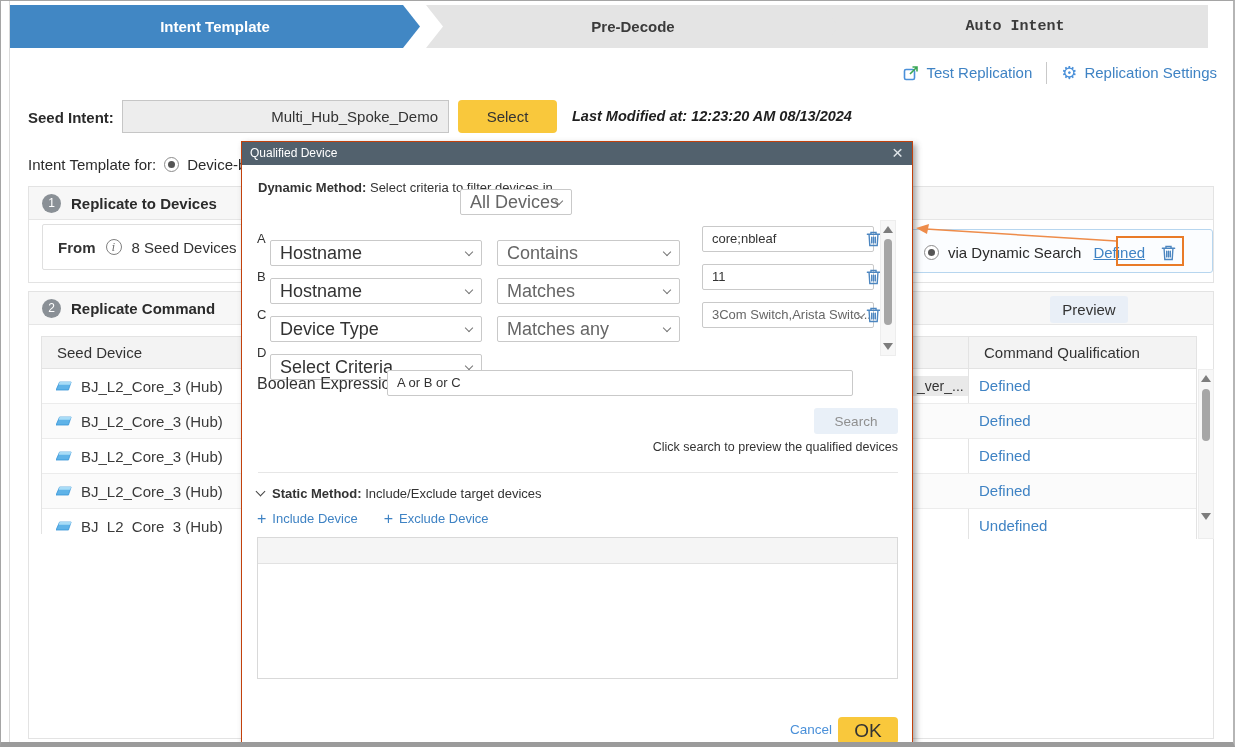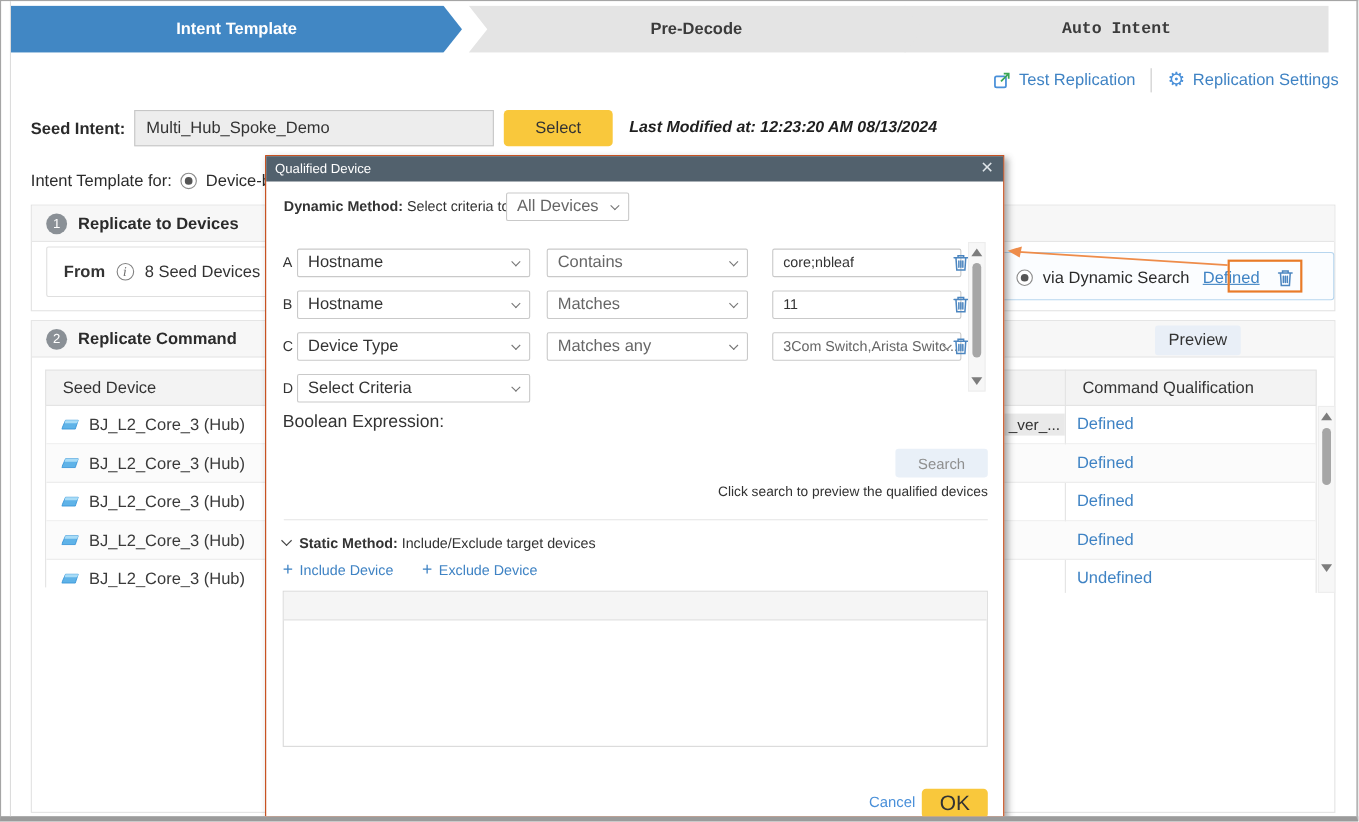--- a/index.html
+++ b/index.html
@@ -29,21 +29,21 @@
   .tool-link { display:flex; align-items:center; gap:7px; cursor:pointer; }
   .tool-sep { width:1px; height:22px; background:#c9c9c9; }
   .gear { font-family:"DejaVu Sans",sans-serif; font-size:18px; line-height:18px; color:#4a90d9; }
 
   
   .lbl { font-size:15px; color:#2b2b2b; }
   .bold { font-weight:700; }
   #seed-label { position:absolute; left:27px; top:108px; font-weight:700; }
   #seed-input { position:absolute; left:121px; top:99px; width:327px; height:33px;
                 background:#ededed; border:1px solid #c6c6c6; font-size:15px; color:#333;
-                padding:0 10px; font-family:inherit; }
+                padding:0 10px; font-family:inherit;text-align:right; }
   .btn-yellow { background:#f9c83c; border:none; border-radius:4px; color:#333;
                 font-family:inherit; cursor:pointer; }
   #select-btn { position:absolute; left:457px; top:99px; width:99px; height:33px; font-size:15px; }
   #last-modified { position:absolute; left:571px; top:107px; font-size:14.5px; font-style:italic;
                    font-weight:700; color:#1f1f1f; }
 
   #intent-for { position:absolute; left:27px; top:155px; display:flex; align-items:center; gap:8px; }
 
   .radio { width:15px; height:15px; border:1px solid #8c8c8c; border-radius:50%; background:#fff;
            position:relative; display:inline-block; flex:0 0 auto; cursor:pointer; }
@@ -111,21 +111,21 @@
   
   #modal { position:absolute; left:240px; top:140px; width:672px; height:602px; background:#fff;
            border:1px solid #c2410c; box-shadow:3px 3px 6px rgba(60,60,60,.45); z-index:20; }
   #modal-titlebar { position:absolute; left:0; top:0; right:0; height:23px; background:#52616d;
                     color:#fff; font-size:12px; line-height:23px; padding-left:8px; }
   #modal-close { position:absolute; right:9px; top:-1px; color:#dfe5e9; font-size:19px; font-weight:400;
                  cursor:pointer; line-height:23px; }
   .m-abs { position:absolute; }
   .m-text13 { font-size:13px; color:#333; }
   .sel-box { position:absolute; height:26px; border:1px solid #c9c9c9; border-radius:2px; background:#fff;
-             font-size:15px; color:#666; line-height:24px; padding-left:9px; cursor:pointer; }
+             font-size:18px; color:#666; line-height:24px; padding-left:9px; cursor:pointer;margin-top:14px; }
   .chev { position:absolute; right:9px; top:8px; width:6px; height:6px;
           border-right:1.5px solid #767676; border-bottom:1.5px solid #767676; transform:rotate(45deg); }
   .inp-box { position:absolute; height:26px; border:1px solid #c9c9c9; border-radius:2px; background:#fff;
              font-size:13px; line-height:24px; padding-left:9px; }
   .vdark { color:#333; } .vmuted { color:#666; }
 
   #dyn-row { left:16px; top:38px; }
   #scope-select { left:218px; top:33px; width:112px; }
 
   #crit-list { position:absolute; left:15px; top:84px; right:16px; }
@@ -397,20 +397,23 @@
         </div>
     </div>
 
     <div id="modal-sb" class="sb">
       <span class="tri-up" style="top:5px"></span>
       <span class="sb-thumb" style="top:18px;height:86px"></span>
       <span class="tri-down" style="bottom:5px"></span>
     </div>
 
     <div id="bool-label" class="m-abs">Boolean Expression:</div>
+    <div id="bool-input" class="inp-box">
+      <span>A or B or C</span>
+    </div>
 
     <button id="search-btn">Search</button>
     <div id="search-hint" class="m-abs">Click search to preview the qualified devices</div>
     <div id="m-divider" class="m-abs"></div>
 
     <div id="static-hdr" class="m-abs m-text13">
       <span class="chev-open"></span>
       <span><span class="bold">Static Method:</span><span> Include/Exclude target devices</span></span>
     </div>
 

